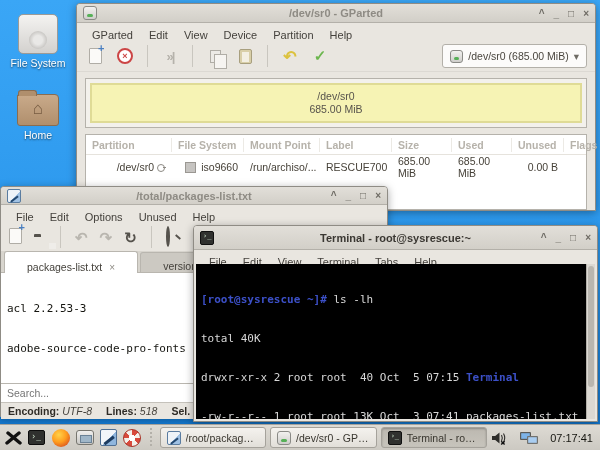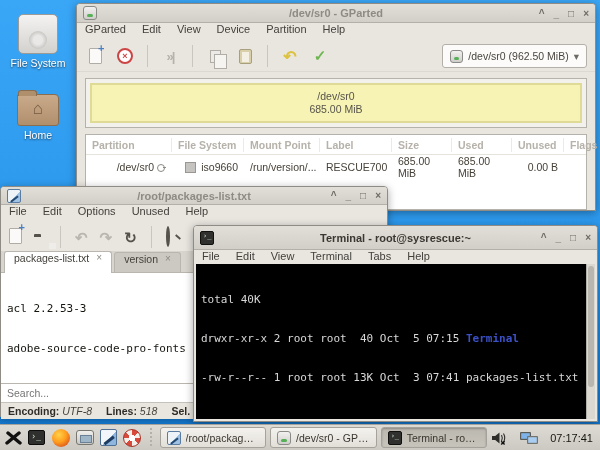--- a/index.html
+++ b/index.html
@@ -9,21 +9,21 @@
 
   
   .window { position:absolute; background:#e9e6e0; border:1px solid #8f8c85;
             border-radius:4px 4px 0 0; box-shadow:0 2px 8px rgba(0,0,0,.35); }
   .titlebar { height:19px; background:linear-gradient(#e2dfd9,#d2cfc8); border-bottom:1px solid #b3b0a9;
               border-radius:3px 3px 0 0; display:flex; align-items:center; padding:0 6px; position:relative; }
   .titlebar .title { position:absolute; left:0; right:0; text-align:center; font-size:11px; font-weight:bold; color:#8e8b84; }
   .titlebar.focused .title { color:#3a3732; }
   .wm-controls { margin-left:auto; display:flex; gap:9px; z-index:2; }
   .wm-controls span { font-size:10px; color:#6e6b64; font-weight:bold; line-height:17px; cursor:default; }
-  .menubar { height:18px; display:flex; align-items:flex-start; gap:16px; padding:0 8px; font-size:11px; color:#44413c;
+  .menubar { height:18px; display:flex; align-items:flex-end; gap:16px; padding:0 15px; font-size:11px; color:#44413c;
              background:#e9e6e0; }
   .menubar span { cursor:default; }
 
   
   .appicon { width:14px; height:14px; display:inline-block; position:relative; flex:0 0 auto; }
   .icon-drive-sm { background:linear-gradient(#f2f1ef,#cfcecb); border:1px solid #8a8a86; border-radius:3px; }
   .icon-drive-sm::after { content:""; position:absolute; left:3px; right:3px; bottom:2px; height:3px; background:#57b058; border-radius:2px; }
   .icon-term-sm { background:#30312f; border:1px solid #101010; border-radius:2px; }
   .icon-term-sm::after { content:"›_"; position:absolute; left:2px; top:0px; font-size:7px; color:#cfe8cf; font-family:"DejaVu Sans Mono",monospace; }
   .icon-pad-sm { background:linear-gradient(135deg,#eef3f8 55%,#9fc1e4 56%); border:1px solid #5a7ca0; border-radius:2px; }
@@ -68,21 +68,21 @@
   #editor .toolbar { height:28px; display:flex; align-items:center; padding:0 8px; gap:12px; }
   .ed-ico { color:#55524c; font-size:15px; font-weight:bold; line-height:1; }
   .ed-ico.dim { color:#b9b6af; }
   .ico-open { width:15px; height:11px; background:#55524c; border-radius:1px; position:relative; }
   .ico-open::before { content:""; position:absolute; left:0; top:-3px; width:7px; height:3px; background:#55524c; border-radius:1px 1px 0 0; }
   .ico-save { width:13px; height:13px; background:#c4c1ba; border-radius:1px; position:relative; }
   .ico-save::after { content:""; position:absolute; left:3px; top:6px; width:7px; height:6px; background:#efede9; }
   .ico-mag { width:9px; height:9px; border:2px solid #55524c; border-radius:50%; position:relative; }
   .ico-mag::after { content:""; position:absolute; left:7px; top:8px; width:6px; height:2px; background:#55524c; transform:rotate(40deg); }
   .tabbar { height:22px; background:#d8d5ce; display:flex; align-items:flex-end; padding:0 3px; gap:2px; border-bottom:1px solid #b9b6af; }
-  .tab { height:20px; display:flex; align-items:flex-start; gap:7px; padding:0 9px; font-size:10.5px; color:#45423c;
+  .tab { height:20px; display:flex; align-items:flex-end; gap:7px; padding:0 22px; font-size:10.5px; color:#45423c;
          border:1px solid #b9b6af; border-bottom:none; border-radius:3px 3px 0 0; background:#ccc9c2; }
   .tab.active { background:#fff; height:22px; margin-bottom:-1px; }
   .tab .close { color:#8e8b84; font-size:10px; }
   .ed-text { background:#fff; height:110px; padding:2px 6px; font-family:"DejaVu Sans Mono",monospace;
              font-size:11px; line-height:13.4px; color:#14140f; overflow:hidden; white-space:pre; }
   .ed-search { margin:0 0px; height:19px; border-top:1px solid #b9b6af; background:#fff; display:flex; align-items:center; }
   .ed-search input { width:100%; height:100%; border:none; outline:none; padding:0 6px; font-size:10.5px; color:#45423c; background:transparent; }
   .ed-status { height:17px; border-top:1px solid #c5c2bb; display:flex; align-items:center; gap:14px; padding:0 7px;
                font-size:10.5px; color:#2f2c27; background:#e9e6e0; }
   .ed-status b { font-weight:bold; }
@@ -185,21 +185,21 @@
         <span class="ico-copy"></span>
       </span>
     <span class="gp-ico">
         <span class="ico-paste"></span>
       </span>
     <span class="tsep"></span>
     <span class="gp-ico ico-undo">↶</span>
     <span class="gp-ico ico-apply">✓</span>
     <span class="device-combo">
       <span class="appicon icon-drive-sm" style="width:13px;height:13px;"></span>
-      <span>/dev/sr0 (962.50 MiB)</span>
+      <span>/dev/sr0 (685.00 MiB)</span>
       <span style="color:#6e6b64;">▾</span>
     </span>
   </div>
   <div class="gp-body">
     <div class="part-frame">
       <div class="part-block">
         <span>/dev/sr0</span>
         <span>685.00 MiB</span>
       </div>
     </div>
@@ -217,21 +217,21 @@
       <div class="gp-cols gp-row">
         <div class="cell-r">
             <span>/dev/sr0</span>
             <span class="key-ico"></span>
           </div>
         <div class="cell-r">
             <span class="fs-swatch"></span>
             <span>iso9660</span>
           </div>
         <div>
-            <span>/run/version/...</span>
+            <span>/run/archiso/...</span>
           </div>
         <div>
             <span>RESCUE700</span>
           </div>
         <div class="cell-r">
             <span>685.00 MiB</span>
           </div>
         <div class="cell-r">
             <span>685.00 MiB</span>
           </div>
@@ -242,21 +242,21 @@
             <span></span>
           </div>
       </div>
     </div>
   </div>
 </div>
 
 <div class="window" id="editor">
   <div class="titlebar" style="height:18px;">
     <span class="appicon icon-pad-sm"></span>
-    <span class="title">/root/packages-list.txt</span>
+    <span class="title">/total/packages-list.txt</span>
     <span class="wm-controls">
       <span>^</span>
       <span>_</span>
       <span>□</span>
       <span>×</span>
     </span>
   </div>
   <div class="menubar">
     <span>File</span>
     <span>Edit</span>
@@ -319,20 +319,21 @@
   <div class="menubar">
     <span>File</span>
     <span>Edit</span>
     <span>View</span>
     <span>Terminal</span>
     <span>Tabs</span>
     <span>Help</span>
   </div>
   <div class="term-wrap">
     <div class="term-screen">
+      <div><span class="t-blue">[root@sysrescue ~]#</span><span> ls -lh</span></div>
       <div><span>total 40K</span></div>
       <div><span>drwxr-xr-x 2 root root  40 Oct  5 07:15 </span><span class="t-blue">Terminal</span></div>
       <div><span>-rw-r--r-- 1 root root 13K Oct  3 07:41 packages-list.txt</span></div>
       
       
       
     </div>
     <div class="term-scroll">
         <div class="thumb"></div>
       </div>

